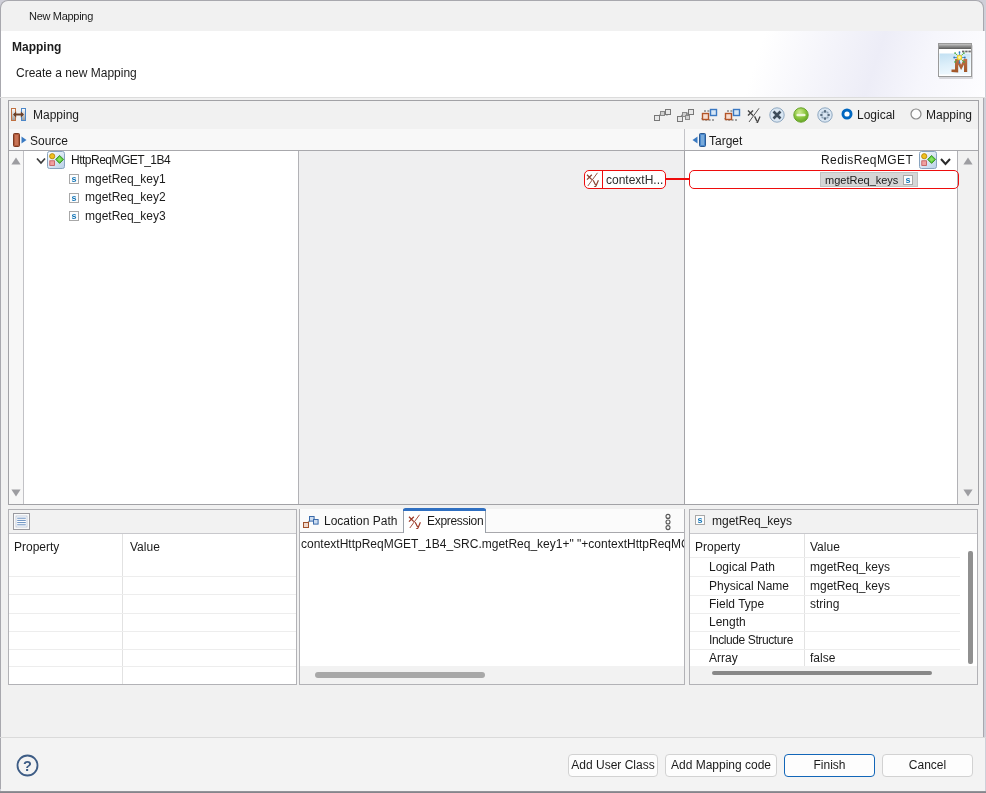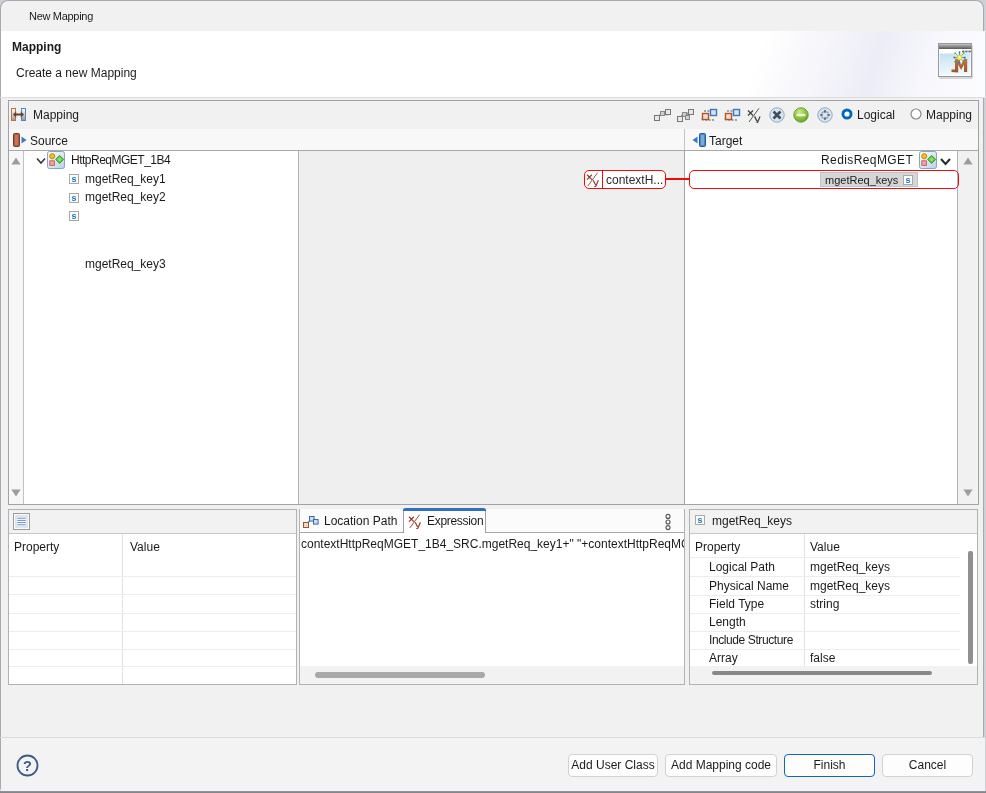--- a/index.html
+++ b/index.html
@@ -207,21 +207,21 @@
    <rect x="2.8" y="9.8" width="4.6" height="4.6" fill="#f0a0a0" stroke="#c05050" stroke-width="0.8"></rect>
    <path d="M12.6 4.4 l4 4 -4 4 -4 -4 z" fill="#58c838" stroke="#2a8818" stroke-width="0.8"></path>
    <path d="M12.6 6 l2.4 2.4 -2.4 2.4 -2.4 -2.4 z" fill="#88e060"></path>
  </svg>
  <div class="txt" style="left:71px;top:153px;letter-spacing:-0.5px;">HttpReqMGET_1B4</div>
  <div class="s-icon" style="left:69px;top:174px;">s</div>
  <div class="txt" style="left:85px;top:172px;">mgetReq_key1</div>
  <div class="s-icon" style="left:69px;top:193px;">s</div>
  <div class="txt" style="left:85px;top:190px;">mgetReq_key2</div>
  <div class="s-icon" style="left:69px;top:211px;">s</div>
- <div class="txt" style="left:85px;top:209px;margin-top:48px;">mgetReq_key3</div>
+ <div class="txt" style="left:85px;top:209px;">mgetReq_key3</div>
 
  <div class="abs" style="left:684px;top:151px;width:1px;height:353px;background:#a4a4a8;"></div>
  <div class="abs" style="left:685px;top:151px;width:272px;height:353px;background:#ffffff;"></div>
  <div class="abs" style="left:957px;top:151px;width:1px;height:353px;background:#b2b2b6;"></div>
  <div class="abs" style="left:958px;top:151px;width:20px;height:353px;background:#f1f1f1;"></div>
  <svg class="abs" style="left:961px;top:155px;" width="14" height="12" viewBox="0 0 14 12">
       <path d="M7 2.5 l4.6 7 h-9.2 z" fill="#9d9da1"></path>
     </svg>
  <svg class="abs" style="left:961px;top:487px;" width="14" height="12" viewBox="0 0 14 12">
       <path d="M7 9.5 l4.6 -7 h-9.2 z" fill="#9d9da1"></path>

